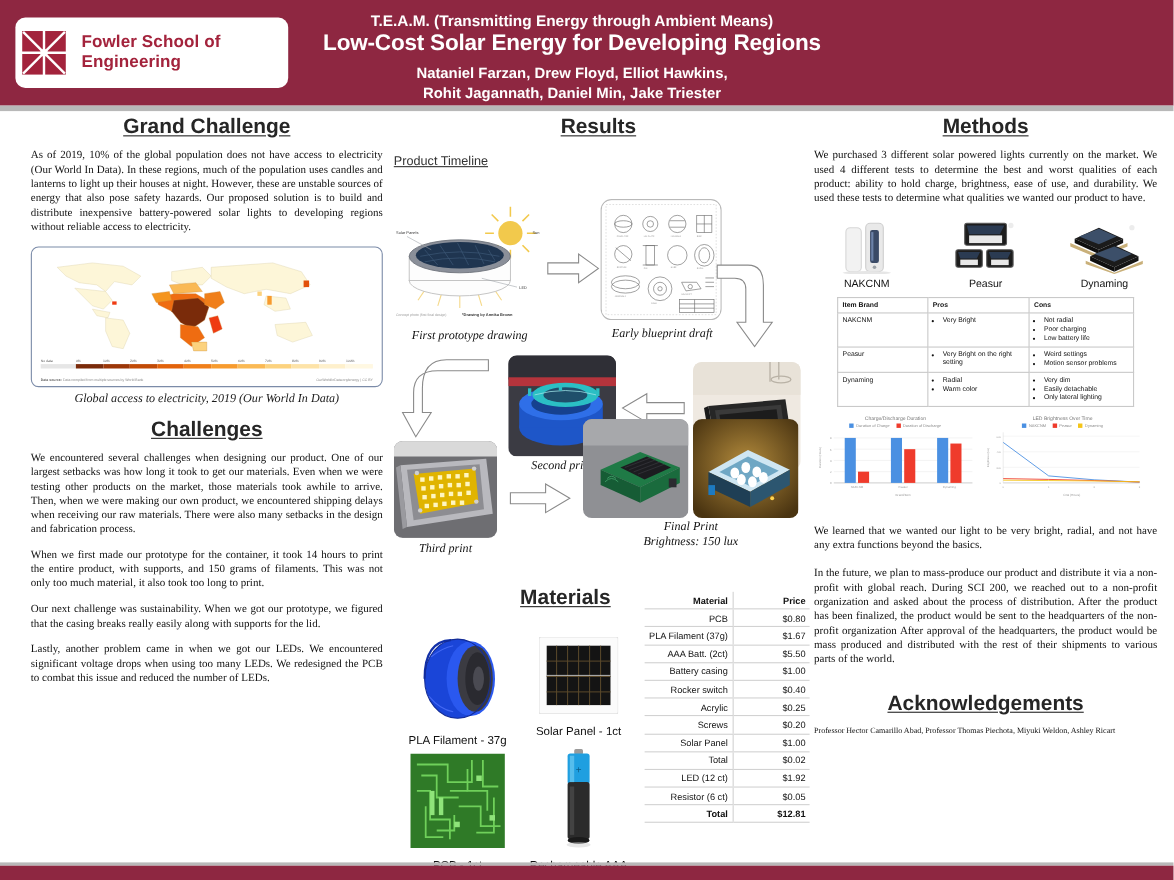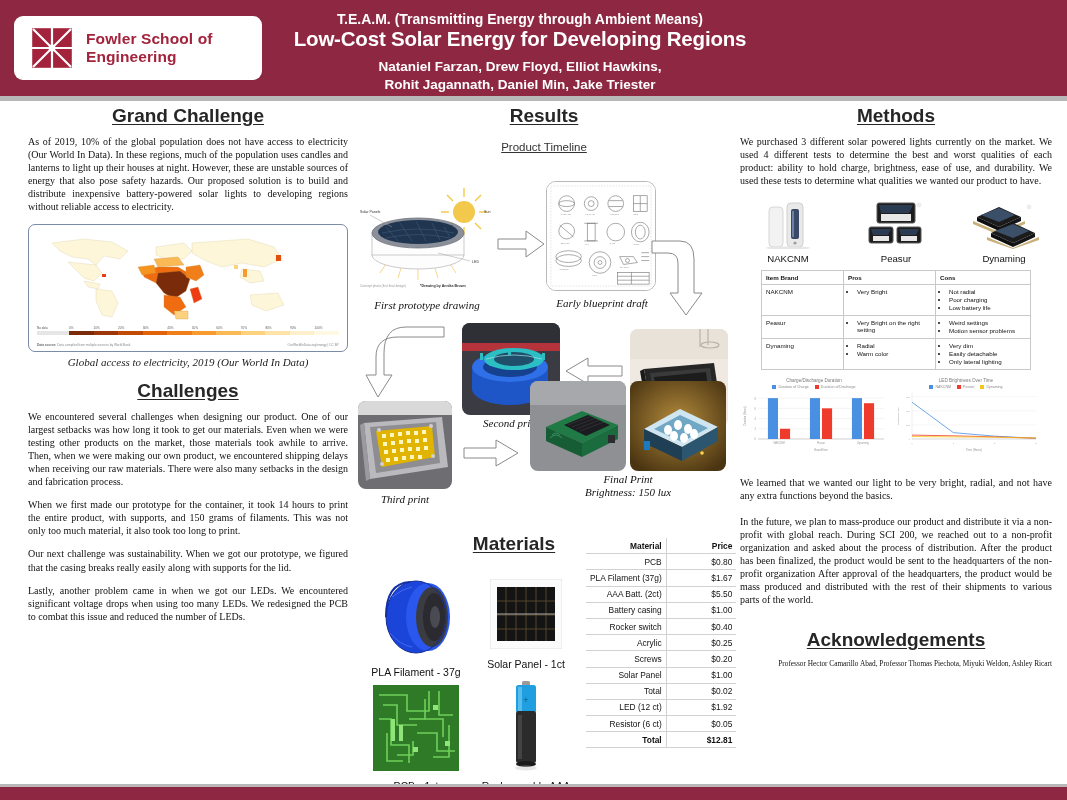--- a/index.html
+++ b/index.html
@@ -16,21 +16,21 @@
     position: absolute; left: 0; top: 0; width: 1067px; height: 96px;
     background: #8e2741;
   }
   #header-accent {
     position: absolute; left: 0; top: 96px; width: 1067px; height: 5px;
     background: #b8b8b8;
   }
   #logo-plate {
     position: absolute; left: 14px; top: 16px; width: 248px; height: 64px;
     background: #ffffff; border-radius: 9px;
-    display: flex; align-items: center; padding-left: 16px; gap: 12px;
+    display: flex; align-items: center; padding-left: 4px; gap: 12px;
   }
   #logo-mark { width: 44px; height: 44px; flex: 0 0 44px; }
   #logo-text {
     font-family: "Liberation Sans", sans-serif;
     font-weight: bold; font-size: 15.5px; line-height: 1.18;
     color: #a3233c; letter-spacing: .1px;
   }
   #title-block {
     position: absolute; left: 270px; top: 5px; width: 500px;
     text-align: center; color: #ffffff;
@@ -58,21 +58,21 @@
 
   h2.sec {
     font-family: "Liberation Sans", sans-serif;
     font-weight: bold; font-size: 19px; color: #262626;
     text-align: center; margin: 0 0 8px 0;
     text-decoration: underline; text-underline-offset: 2px;
   }
   h3.sub {
     font-family: "Liberation Sans", sans-serif;
     font-weight: normal; font-size: 11.5px; color: #333;
-    text-align: center; margin: 0 0 6px 0;
+    margin: 0 0 6px 0;
     text-decoration: underline;
   }
   p.body {
     font-family: "Liberation Serif", serif;
     font-size: 10px; line-height: 1.31; color: #111;
     text-align: justify; margin: 0 0 10px 0;
   }
   .cap {
     font-family: "Liberation Serif", serif;
     font-style: italic; font-size: 11px; color: #1a1a1a; text-align: center;
@@ -168,21 +168,21 @@
     font-family: "Liberation Sans", sans-serif; font-size: 3.6px;
     color: #8a8a8a; margin-top: 2px;
   }
   .chart-legend span { display: flex; align-items: center; gap: 2px; }
   .chart-legend i { width: 4px; height: 4px; display: block; }
   .chart-svg { display: block; width: 148px; height: 66px; }
 
   
   p.ack {
     font-family: "Liberation Serif", serif; font-size: 7.3px;
-    color: #111; line-height: 1.28; margin: 2px 0 7px 0; text-align: right;
+    color: #111; line-height: 1.28; margin: 2px 0 7px 0; text-align: left;
   }
 </style>
 </head>
 <body>
 
 <div id="header">
   <div id="logo-plate">
     <span id="logo-mark">
       <svg viewBox="0 0 44 44" width="44" height="44">
         <rect x="1.5" y="1.5" width="41" height="41" fill="#a3233c"></rect>

